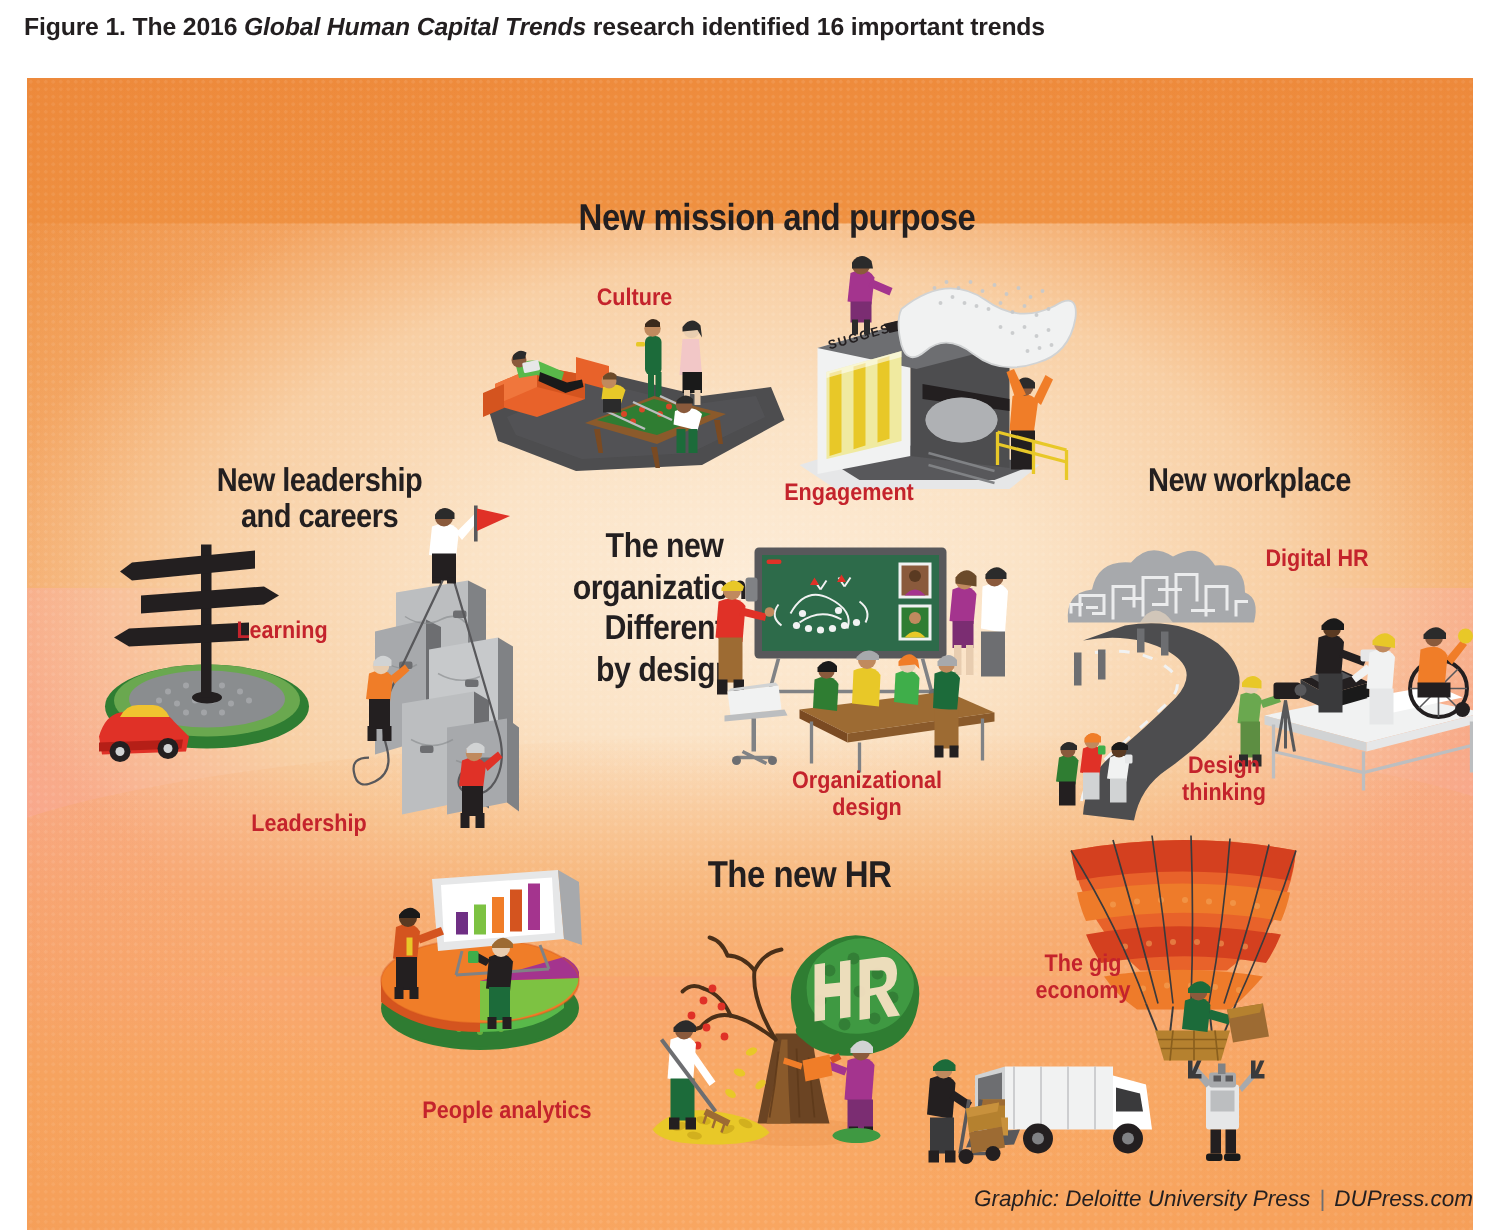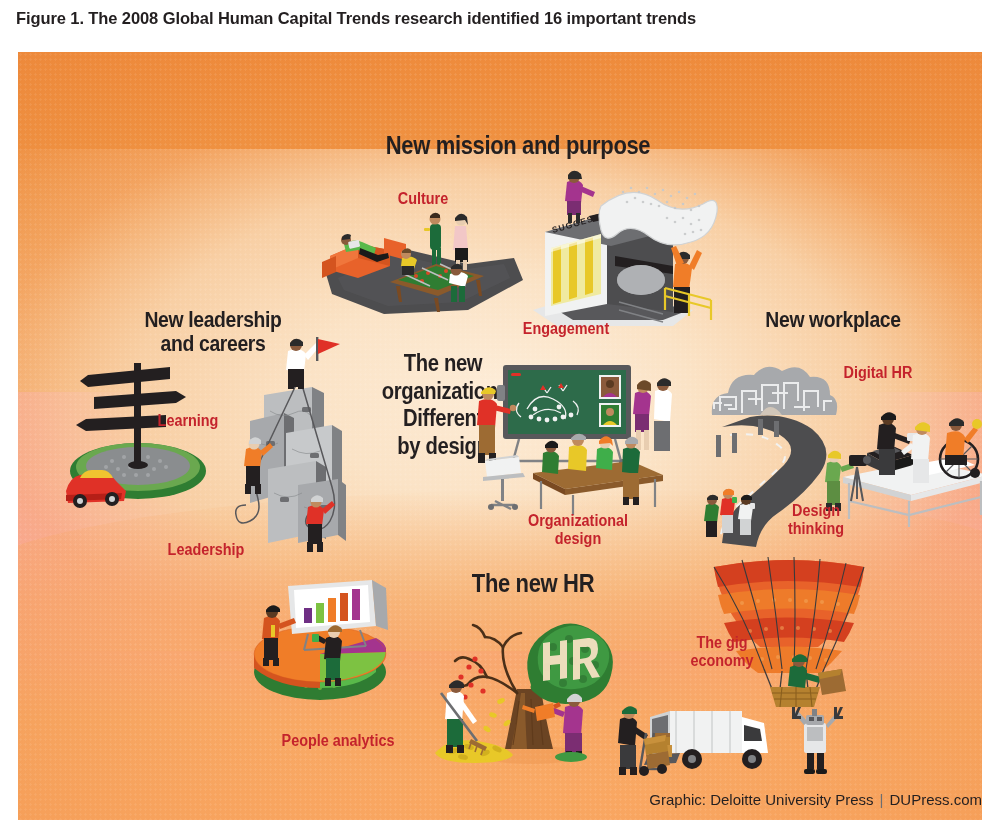--- a/index.html
+++ b/index.html
@@ -18,21 +18,21 @@
   .fig-title {
     position: absolute;
     left: 16px;
     top: 9px;
     font-size: 16.5px;
     font-weight: bold;
     color: #231f20;
     letter-spacing: -0.1px;
     white-space: nowrap;
   }
-  .fig-title .em { }
+  .fig-title .em { font-style: italic; }
 
   
   .panel {
     position: absolute;
     left: 18px;
     top: 52px;
     width: 964px;
     height: 810px;
     overflow: hidden;
     background: #fca5a5;
@@ -99,30 +99,31 @@
   }
 
   
   .credit {
     position: absolute;
     right: 18px;
     bottom: 12px;
     font-size: 15px;
     color: #231f20;
     white-space: nowrap;
+    font-style: italic;
   }
   .credit .bar { margin: 0 6px; color: #6d6e71; }
 
   svg { display: block; overflow: visible; }
   .art { position: absolute; }
 </style>
 </head>
 <body>
 
-<div class="fig-title"><span>Figure 1. The 2008 </span><span class="em">Global Human Capital Trends</span><span> research identified 16 important trends</span></div>
+<div class="fig-title"><span>Figure 1. The 2016 </span><span class="em">Global Human Capital Trends</span><span> research identified 16 important trends</span></div>
 
 <div class="panel">
 
   <div class="bg-l1"></div>
   <div class="bg-l2"></div>
   <div class="bg-l3"></div>
   <div class="bg-l4"></div>
   <div class="bg-dots"></div>
   <div class="bg-vig"></div>
 

